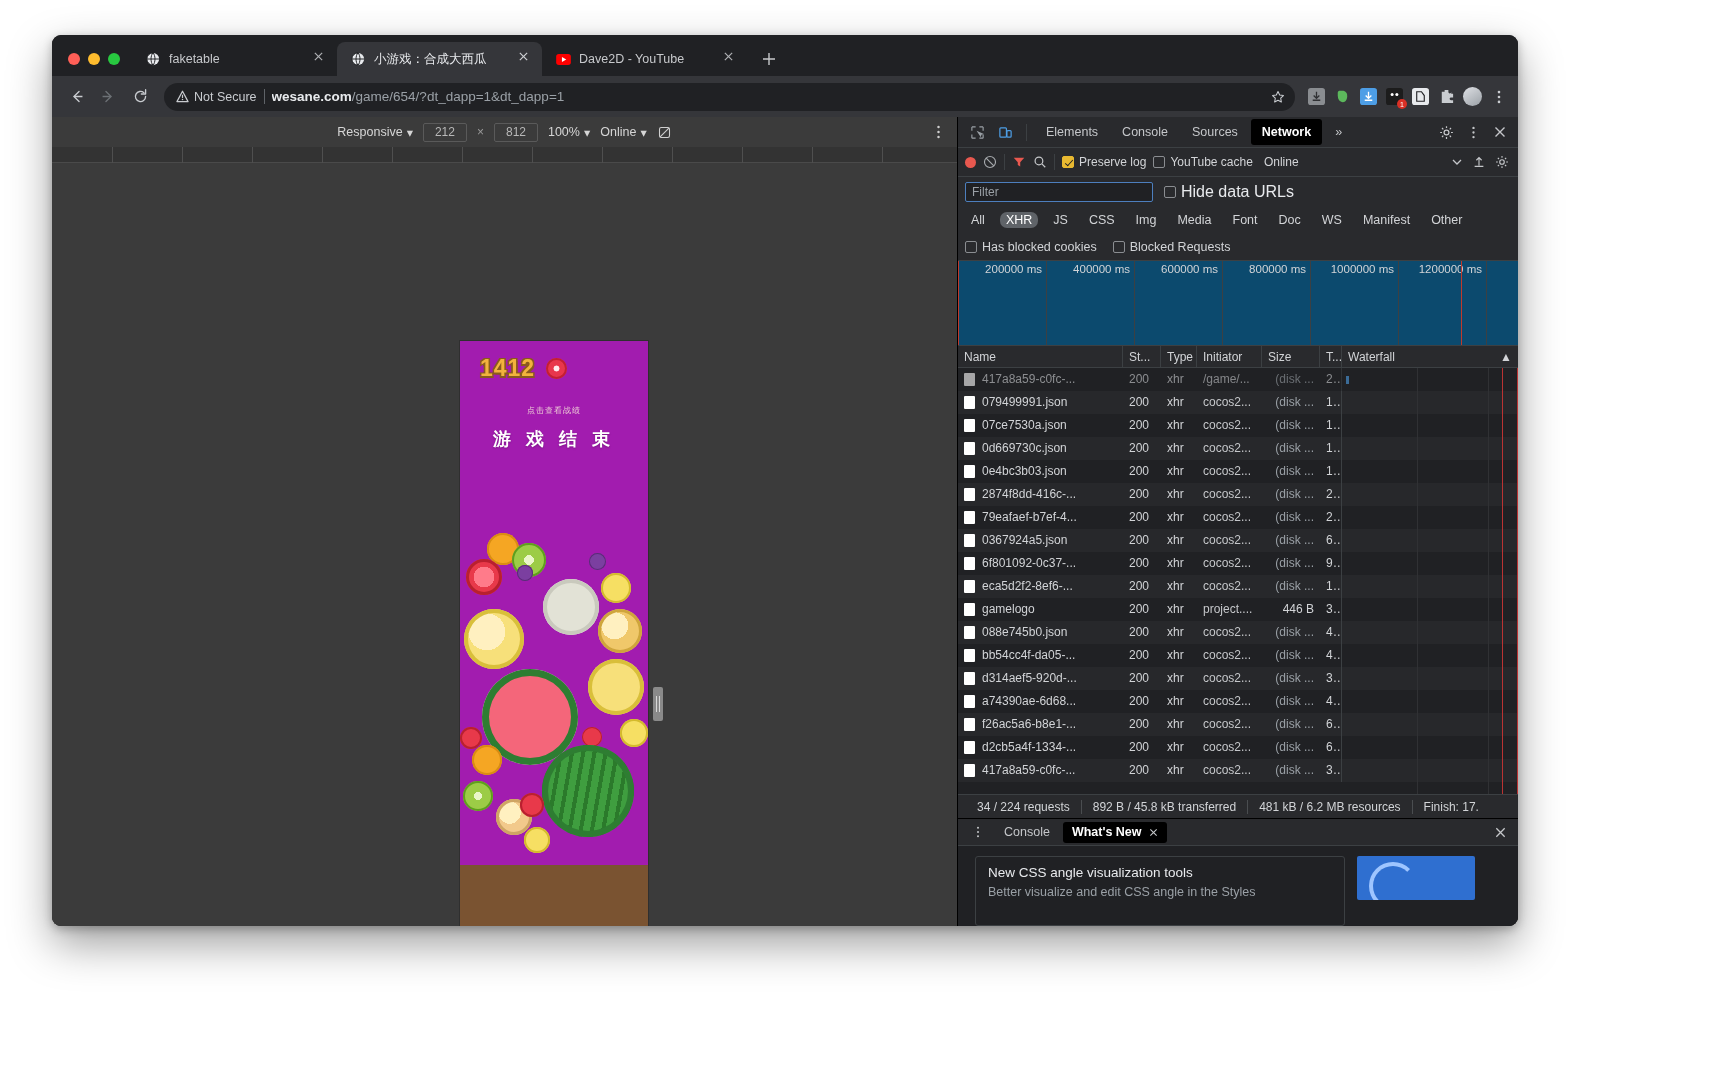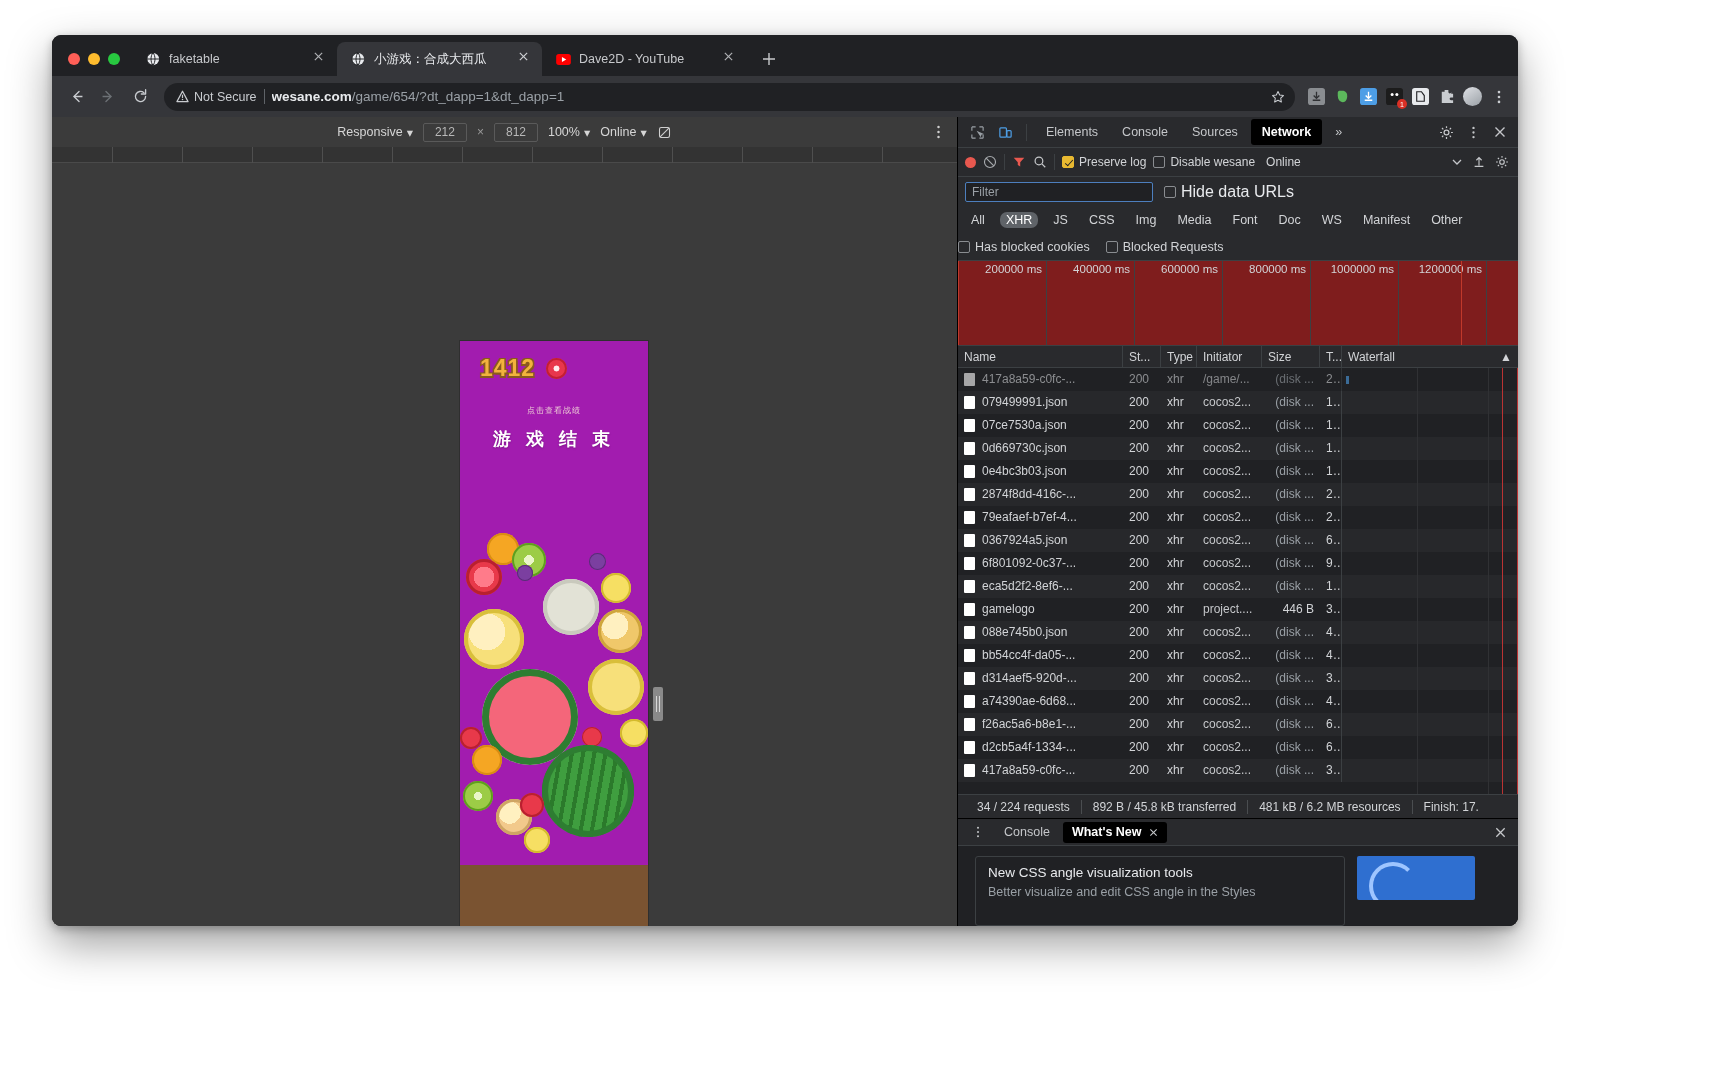--- a/index.html
+++ b/index.html
@@ -118,24 +118,24 @@
   .lbl { display:flex; align-items:center; gap:5px; white-space:nowrap; }
   .tb-sep { width:1px; height:16px; background:#3c4043; }
   .throttle { display:flex; align-items:center; gap:4px; margin-left:4px; }
   .tb-end { margin-left:auto; display:flex; align-items:center; gap:9px; padding-right:2px; }
 
   .dt-filterrow { height:29px; display:flex; align-items:center; gap:11px; padding:0 7px; background:#292a2d; flex:none; }
   .filterinput { width:188px; height:20px; background:#202124; border:1px solid #4d7fbe; border-radius:2px; color:#9aa0a6; font-size:12px; padding:0 6px; line-height:18px; }
   .dt-typerow { height:27px; display:flex; align-items:center; gap:9px; padding:0 7px; background:#292a2d; font-size:12.5px; color:#d2d4d7; flex:none; }
   .typechip { padding:1px 6px; border-radius:7px;text-align:center; }
   .typechip.active { background:#5f6368; color:#fff; }
-  .dt-blockrow { height:28px; display:flex; align-items:center; gap:16px; padding:0 0; background:#292a2d; font-size:12.5px; color:#d2d4d7; border-bottom:1px solid #3c4043; flex:none; }
+  .dt-blockrow { height:28px; display:flex; align-items:center; gap:16px; padding:0 7px; background:#292a2d; font-size:12.5px; color:#d2d4d7; border-bottom:1px solid #3c4043; flex:none; }
 
   
-  .overview { height:85px; background:#7f1d1d; border-bottom:1px solid #3c4043; position:relative; flex:none; overflow:hidden; }
+  .overview { height:85px; background:#0c4a6e; border-bottom:1px solid #3c4043; position:relative; flex:none; overflow:hidden; }
   .ov-labels { position:absolute; inset:0; }
   .ov-div { position:absolute; top:0; bottom:0; width:1px; background:#3c4043; }
   .ov-lab { position:absolute; top:2px; font-size:11.5px; color:#d2d4d7; text-align:right; }
   .ov-redline { position:absolute; top:0; bottom:0; width:1px; background:#c0392b; }
 
   
   .tablewrap { flex:1; display:flex; flex-direction:column; min-height:0; background:#202124; }
   .thead { height:22px; display:flex; align-items:center; background:#292a2d; border-bottom:1px solid #3c4043; font-size:12px; color:#d2d4d7; flex:none; }
   .th { padding:0 6px; border-right:1px solid #3c4043; height:22px; line-height:22px; overflow:hidden; white-space:nowrap; }
   .tbody { flex:1; overflow:hidden; }
@@ -477,21 +477,21 @@
                 <path d="M10.2 10.2L14 14" stroke="#c5c7ca" stroke-width="1.4"></path>
               </svg>
           </span>
           <span class="tb-sep"></span>
           <label class="lbl">
             <span class="chk on"></span>
             <span>Preserve log</span>
           </label>
           <label class="lbl">
             <span class="chk"></span>
-            <span>Disable wesane</span>
+            <span>YouTube cache</span>
           </label>
           <span class="throttle">
             <span>Online</span>
           </span>
           <span class="tb-end">
             <span>
               <svg width="12" height="12" viewBox="0 0 12 12">
                   <path d="M2 4l4 4 4-4" stroke="#c5c7ca" stroke-width="1.3" fill="none"></path>
                 </svg>
             </span>

